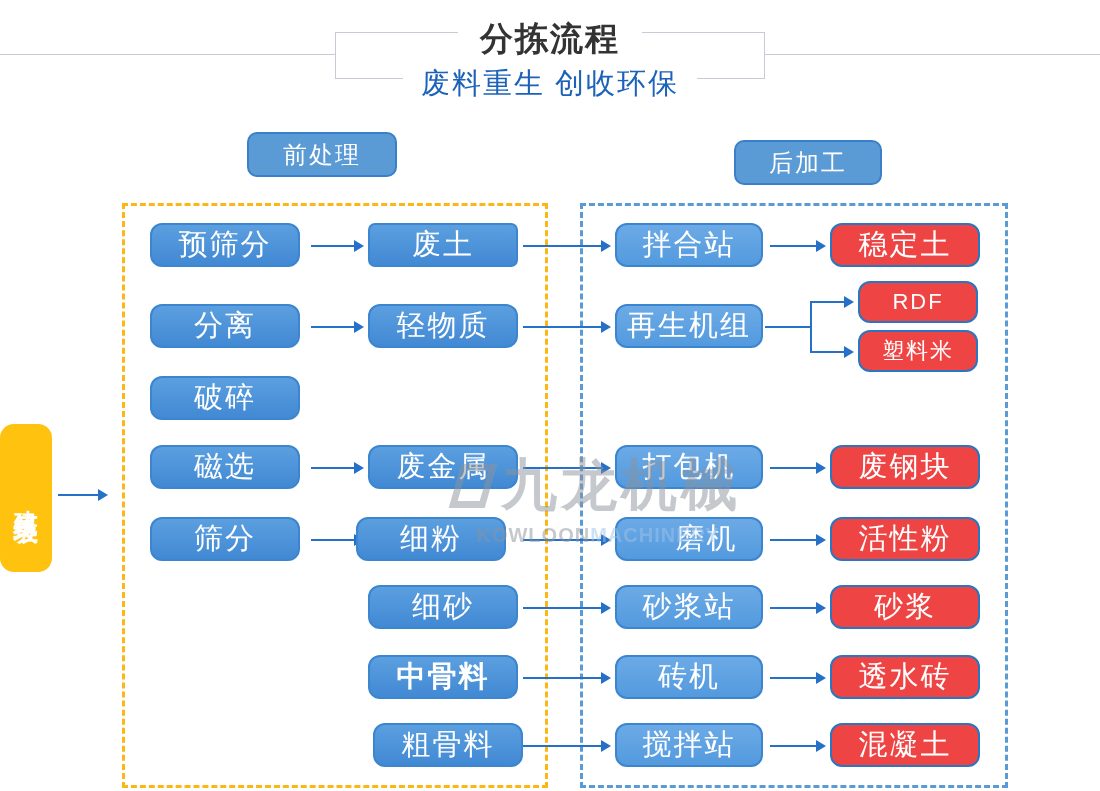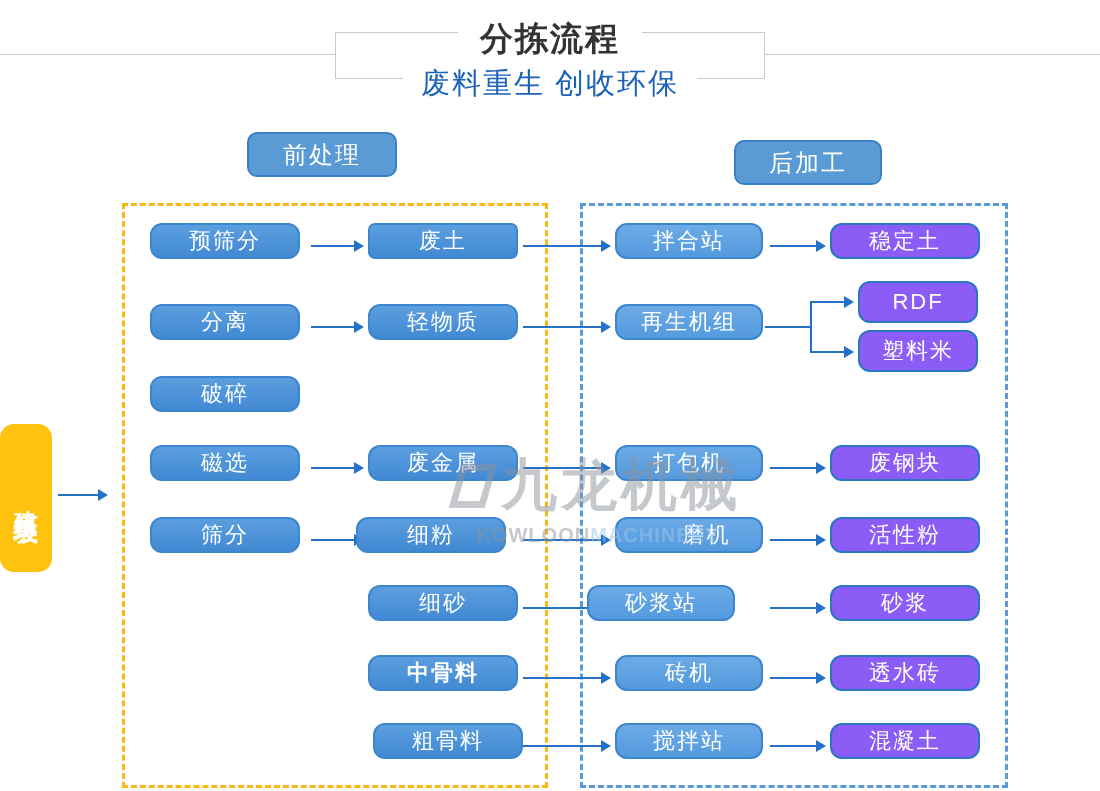--- a/index.html
+++ b/index.html
@@ -23,25 +23,25 @@
   
   .region{position:absolute;top:203px;height:585px;box-sizing:border-box;}
   .region.pre{left:122px;width:426px;border:3px dashed #fdb714;}
   .region.post{left:580px;width:428px;border:3px dashed #5b9bd5;}
   
   .source-box{position:absolute;left:0;top:424px;width:52px;height:148px;background:#ffc20e;
     border-radius:14px;color:#fff;font-size:24px;font-weight:bold;line-height:1.4;
     display:flex;align-items:center;justify-content:center;text-align:center;
     writing-mode:vertical-rl;text-orientation:upright;letter-spacing:4px;}
   
-  .node{position:absolute;height:36px;box-sizing:border-box;border-radius:12px;color:#fff;
-    display:flex;align-items:center;justify-content:center;font-size:22px;letter-spacing:2px;z-index:2;}
+  .node{position:absolute;height:44px;box-sizing:border-box;border-radius:12px;color:#fff;
+    display:flex;align-items:center;justify-content:center;font-size:29px;letter-spacing:2px;z-index:2;}
   .machine,.material{width:150px;background:linear-gradient(180deg,#5b9fdf 0%,#4289d4 100%);border:2px solid #3c85cf;}
   .station{width:148px;background:linear-gradient(180deg,#6caae6 0%,#539ade 100%);border:2px solid #3c85cf;}
-  .product{width:150px;background:#8b5cf6;border:2px solid #2a76c0;}
+  .product{width:150px;background:#ef4444;border:2px solid #2a76c0;}
   .product.small{width:120px;height:42px;font-size:22px;}
   
   .arrow{position:absolute;height:2px;background:#2471c7;z-index:1;}
   .arrow::after{content:"";position:absolute;right:-2px;top:-5px;width:0;height:0;
     border-left:10px solid #2471c7;border-top:6px solid transparent;border-bottom:6px solid transparent;}
   .line{position:absolute;background:#2471c7;z-index:1;}
   
   .watermark{position:absolute;left:418px;top:448px;width:360px;text-align:center;z-index:5;
     opacity:.5;pointer-events:none;}
   .wm-row{display:flex;align-items:center;justify-content:center;gap:10px;}
@@ -82,21 +82,21 @@
   <div class="node material" style="left:368px;top:445px;">废金属</div>
   <div class="node material" style="left:356px;top:517px;">细粉</div>
   <div class="node material" style="left:368px;top:585px;">细砂</div>
   <div class="node material" style="left:368px;top:655px;font-weight:bold;">中骨料</div>
   <div class="node material" style="left:373px;top:723px;">粗骨料</div>
 
   <div class="node station" style="left:615px;top:223px;">拌合站</div>
   <div class="node station" style="left:615px;top:304px;">再生机组</div>
   <div class="node station" style="left:615px;top:445px;">打包机</div>
   <div class="node station" style="left:615px;top:517px;padding-left:35px;">磨机</div>
-  <div class="node station" style="left:587px;top:585px;">砂浆站</div>
+  <div class="node station" style="left:615px;top:585px;">砂浆站</div>
   <div class="node station" style="left:615px;top:655px;">砖机</div>
   <div class="node station" style="left:615px;top:723px;">搅拌站</div>
 
   <div class="node product" style="left:830px;top:223px;">稳定土</div>
   <div class="node product small" style="left:858px;top:281px;">RDF</div>
   <div class="node product small" style="left:858px;top:330px;">塑料米</div>
   <div class="node product" style="left:830px;top:445px;">废钢块</div>
   <div class="node product" style="left:830px;top:517px;">活性粉</div>
   <div class="node product" style="left:830px;top:585px;">砂浆</div>
   <div class="node product" style="left:830px;top:655px;">透水砖</div>

